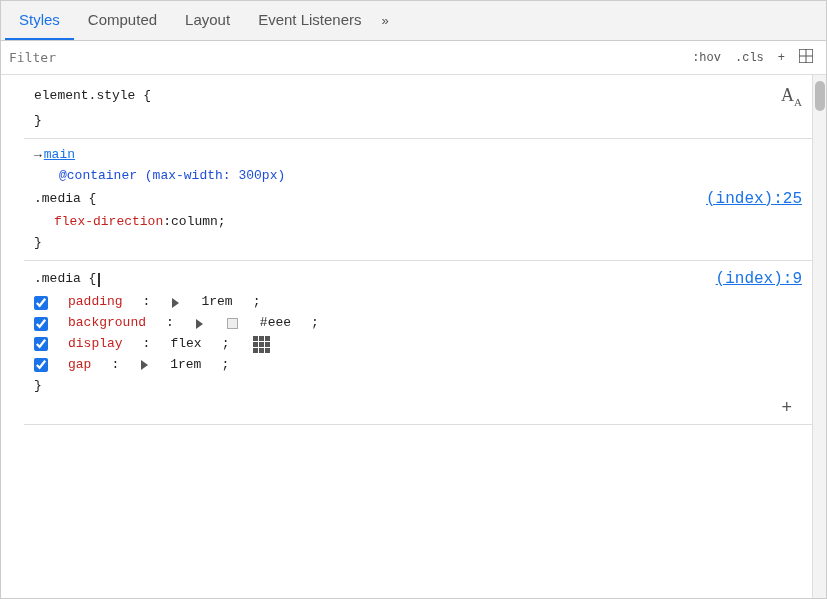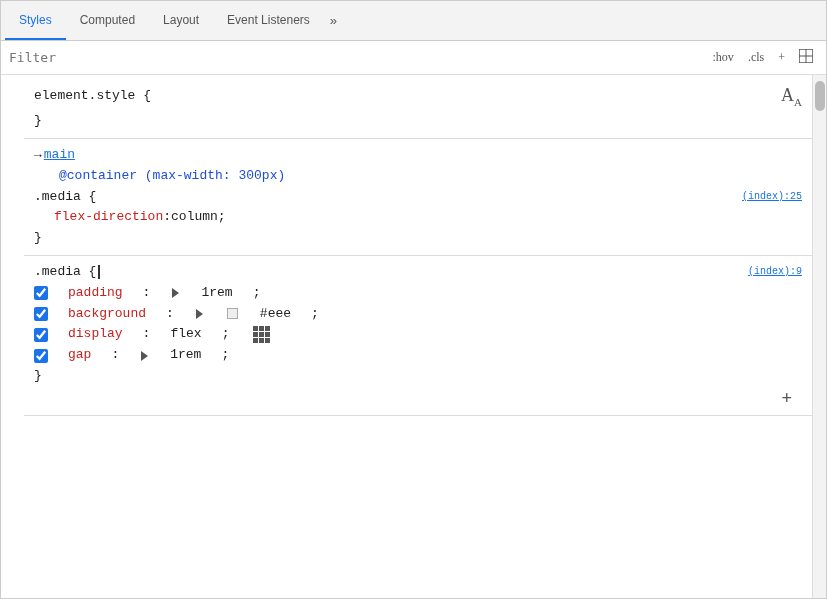--- a/index.html
+++ b/index.html
@@ -28,21 +28,21 @@
       background: #f3f3f3;
       height: 40px;
       padding: 0 4px;
       flex-shrink: 0;
     }
     .tab {
       padding: 8px 14px;
       cursor: pointer;
       color: #555;
       font-family: -apple-system, BlinkMacSystemFont, 'Segoe UI', sans-serif;
-      font-size: 12px;
+      font-size: 15px;
       border-bottom: 2px solid transparent;
       height: 100%;
       display: flex;
       align-items: center;
     }
     .tab.active {
       color: #1a73e8;
       border-bottom: 2px solid #1a73e8;
     }
     .tab-overflow {
@@ -76,21 +76,21 @@
       display: flex;
       align-items: center;
       gap: 4px;
       margin-left: 8px;
     }
     .toolbar-btn {
       padding: 2px 5px;
       border: none;
       background: transparent;
       cursor: pointer;
-      font-family: Liberation Serif, serif;
+      font-family: Liberation Mono, monospace;
       font-size: 12px;
       color: #555;
       border-radius: 2px;
     }
 
     
     .content-wrapper {
       display: flex;
       flex: 1;
       overflow: hidden;
@@ -151,21 +151,21 @@
     }
     .css-value {
       color: #222;
     }
     .css-value.keyword { color: #222; }
     .css-colon { color: #222; }
     .css-semicolon { color: #222; }
     .line-source {
       margin-left: auto;
       color: #1a73e8;
-      font-size: 10px;
+      font-size: 16px;
       text-decoration: underline;
       cursor: pointer;
       white-space: nowrap;
     }
 
     .arrow-link {
       color: #1a73e8;
       text-decoration: underline;
       cursor: pointer;
       margin-right: 16px;

